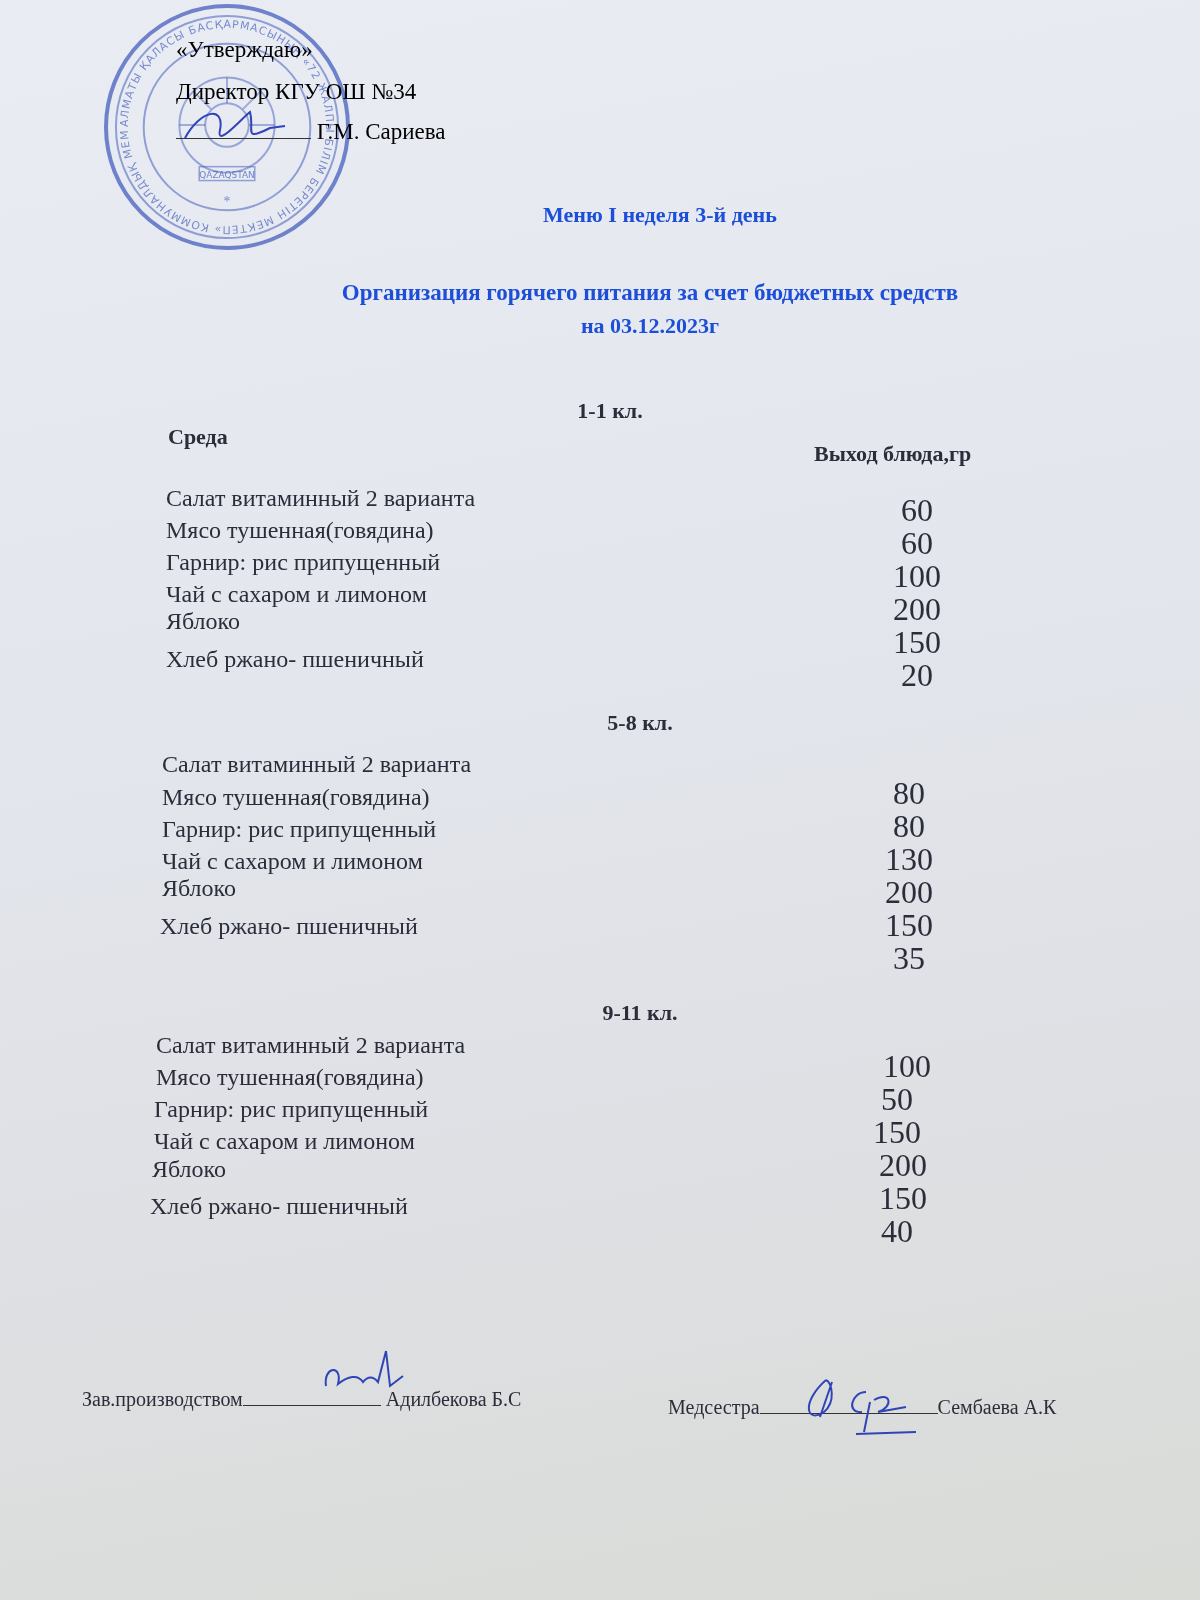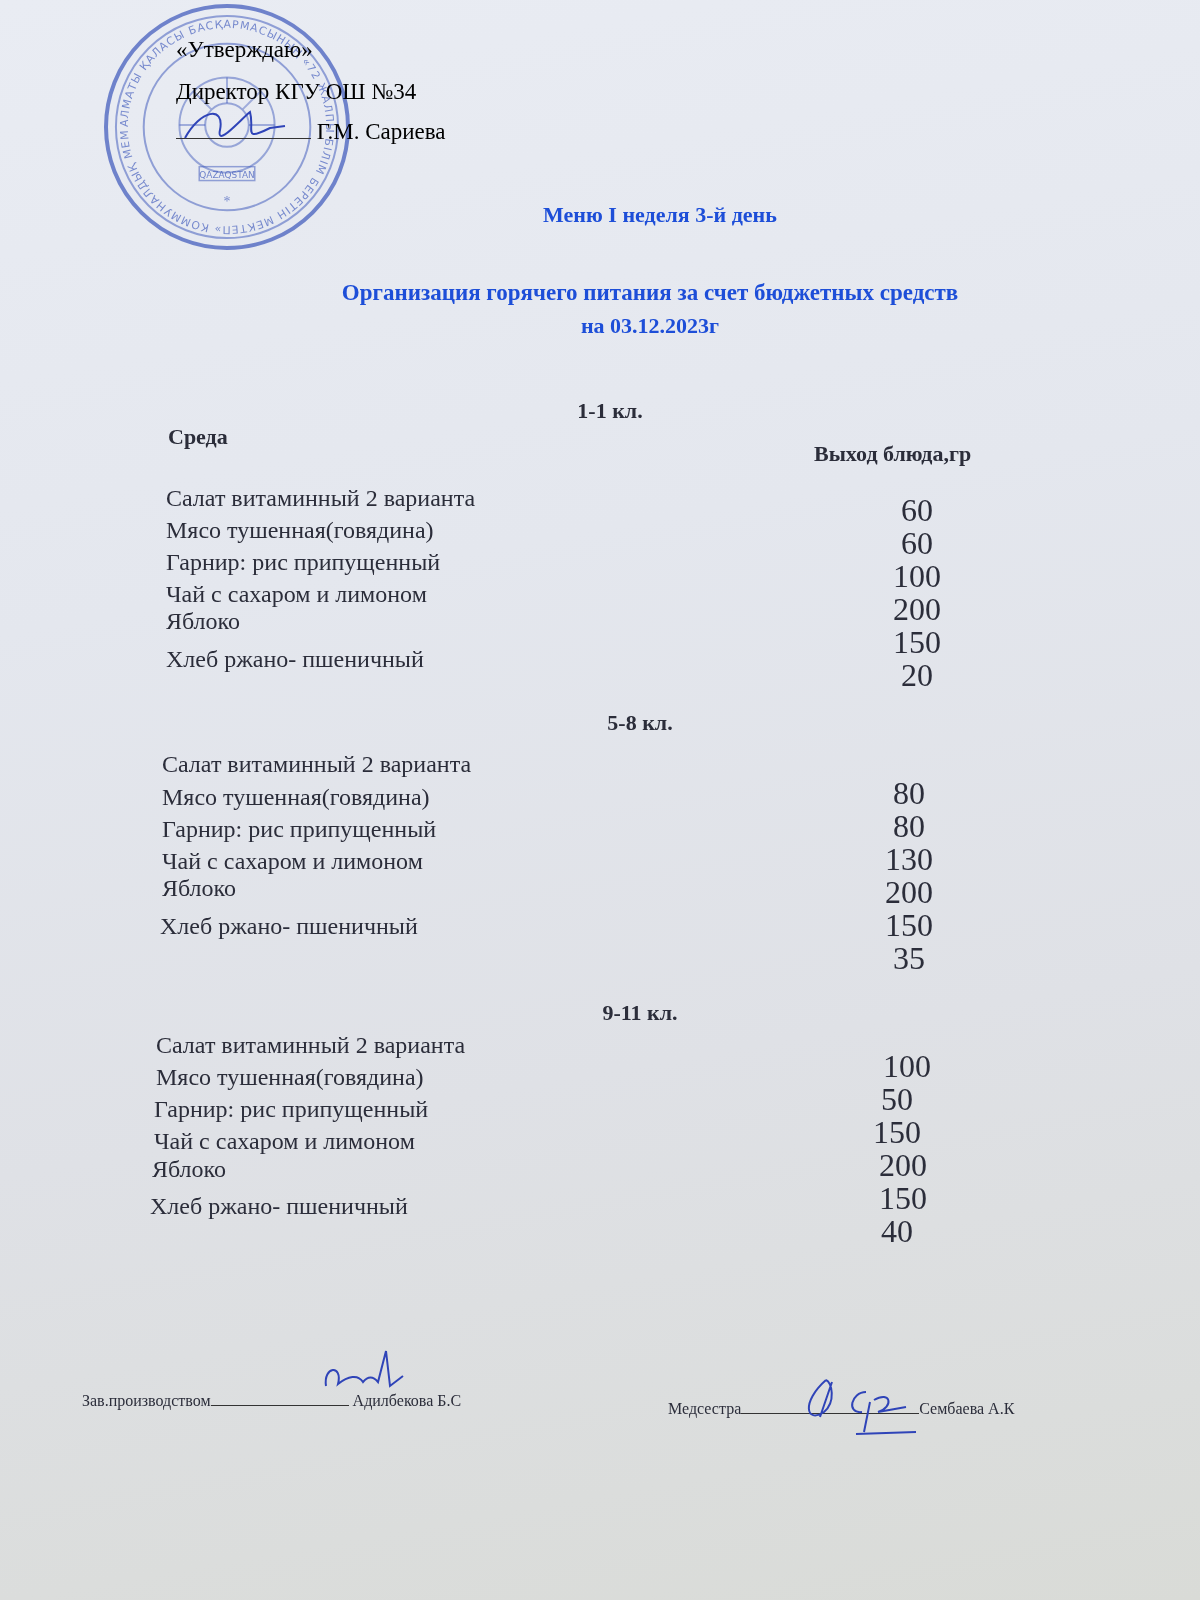--- a/index.html
+++ b/index.html
@@ -15,21 +15,21 @@
       border: 4px solid rgba(70, 95, 190, 0.75);
       box-sizing: border-box;
     }
     .stamp svg { width: 100%; height: 100%; }
     .approve { font-size: 23px; color: #000000; line-height: 1; }
     .center { text-align: center; }
     .title { font-size: 22px; font-weight: bold; color: #1d4ed8; }
     .section-label { font-size: 22px; font-weight: bold; }
     .dish { font-size: 24px; line-height: 1; white-space: nowrap; }
     .qty { font-size: 32px; line-height: 1; text-align: center; width: 70px; }
-    .footer { font-size: 16px; white-space: nowrap; }
+    .footer { font-size: 20px; white-space: nowrap; }
     .sigline { display: inline-block; border-bottom: 1.5px solid #333; vertical-align: baseline; position: relative; }
     .sig svg { overflow: visible; }
   </style>
 </head>
 <body>
 
 <div class="abs stamp">
   <svg viewBox="0 0 240 240">
     <defs>
       <path id="ring" d="M120,120 m-100,0 a100,100 0 1,1 200,0 a100,100 0 1,1 -200,0"></path>

